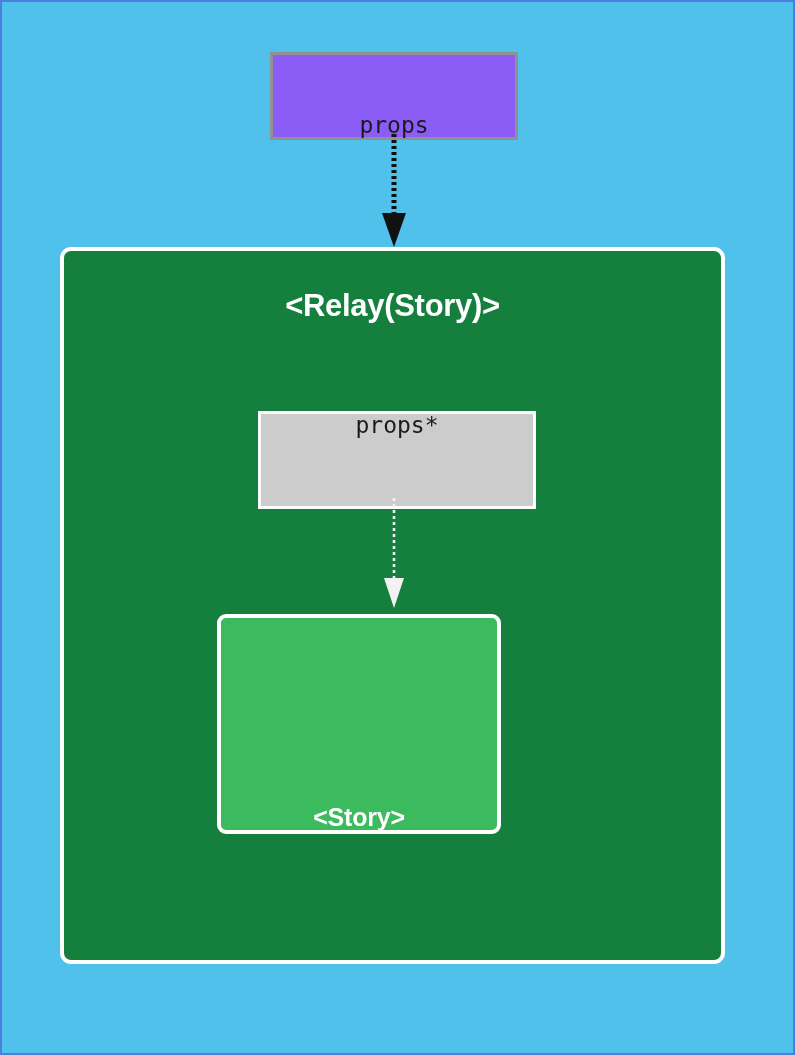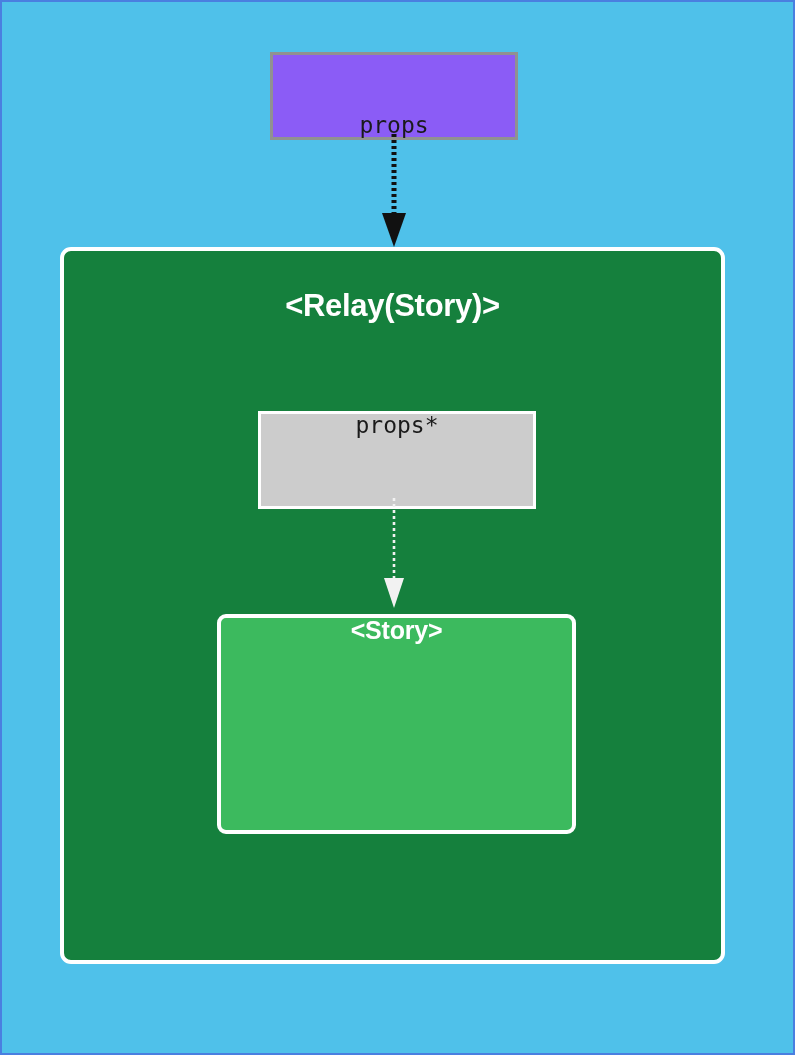--- a/index.html
+++ b/index.html
@@ -84,28 +84,28 @@
     border: 3px solid #ffffff;
     display: flex;
     justify-content: center;
   }
 
   
   .story-box {
     position: absolute;
     left: 153px;
     top: 363px;
-    width: 359px;
+    width: 284px;
     height: 220px;
     box-sizing: border-box;
     background: #3cba5e;
     border: 4px solid #ffffff;
     border-radius: 9px;
     display: flex;
-    align-items: flex-start;
+    align-items: flex-end;
     justify-content: center;
   }
   .story-label {
     color: #ffffff;
     font-size: 25px;
     font-weight: bold;
     font-family: "Liberation Sans", sans-serif;
     line-height: 1;
     letter-spacing: -0.2px;
   }

